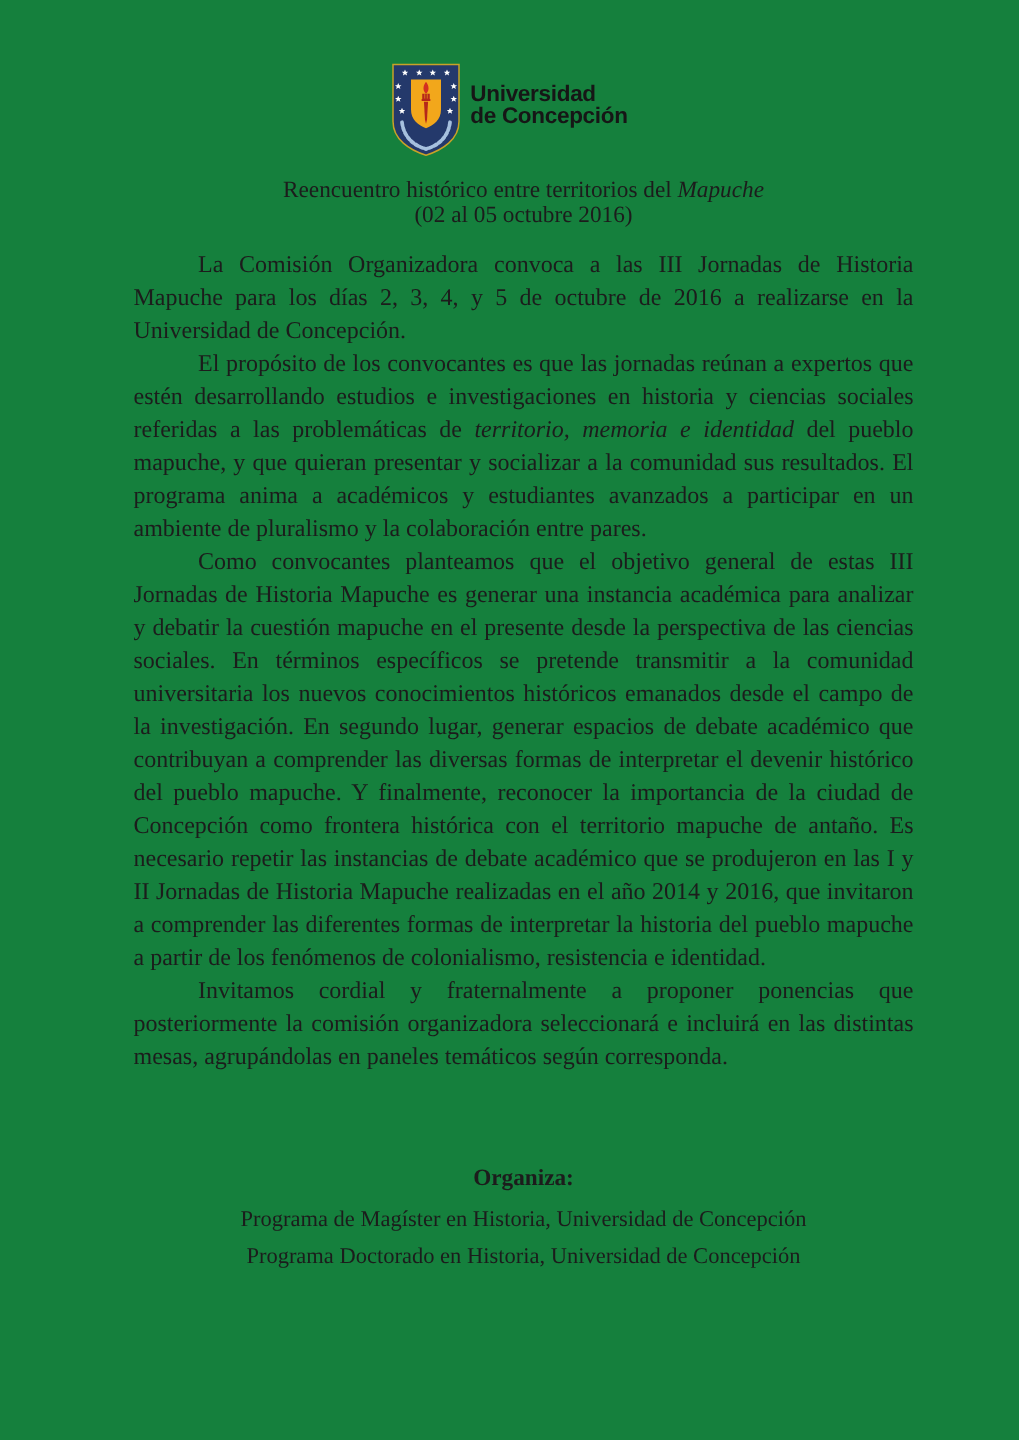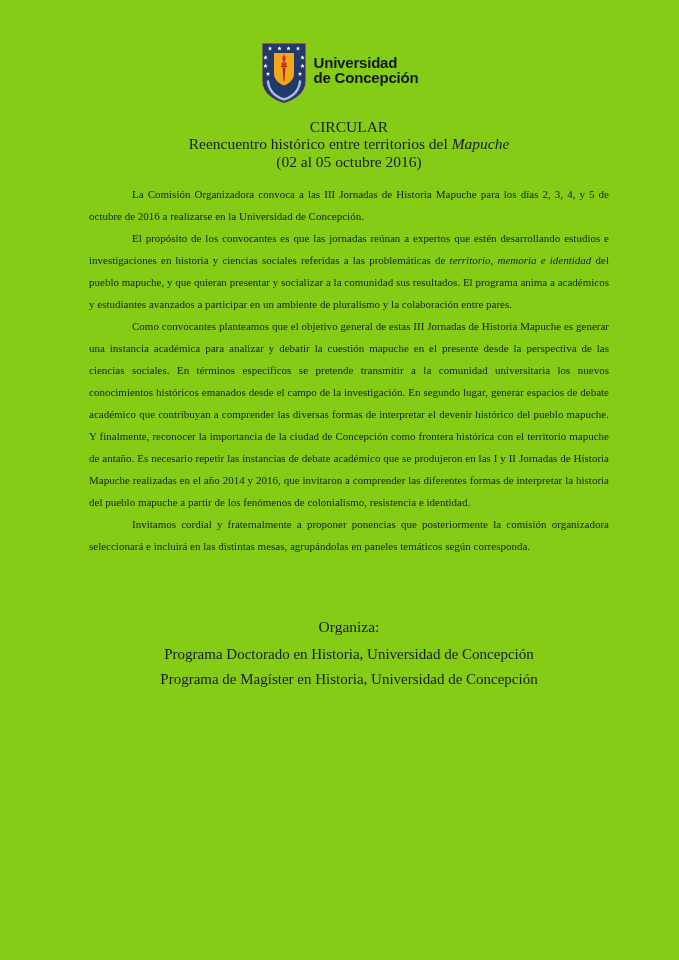--- a/index.html
+++ b/index.html
@@ -1,20 +1,20 @@
 <!DOCTYPE html>
 <html><head>
 <meta charset="utf-8">
 <style>
   html, body { margin: 0; padding: 0; background: #ffffff; }
   .page {
     position: relative;
     width: 679px;
     height: 960px;
-    background: #84cc16;
+    background: #15803d;
     color: #1c1c1c;
     font-family: "Liberation Serif", "DejaVu Serif", serif;
     overflow: hidden;
   }
   
   .logo-block {
     display: flex;
     justify-content: center;
     align-items: flex-start;
     padding-top: 42px;
@@ -39,31 +39,31 @@
     margin: 13px 70px 0 89px;
     text-align: center;
     font-size: 15.5px;
     line-height: 17.3px;
   }
   .it { font-style: italic; }
   
   .doc-body {
     margin: 13px 70px 0 89px;
     text-align: justify;
-    font-size: 11px;
+    font-size: 16px;
     line-height: 22px;
   }
   .doc-body p { margin: 0; text-indent: 43px; }
   
   .organiza {
     margin: 60px 70px 0 89px;
     text-align: center;
   }
   .organiza-heading {
-    font-weight: 400;
+    font-weight: 700;
     font-size: 15.5px;
     line-height: 20px;
   }
   .organiza-lines {
     margin-top: 5px;
     font-size: 15px;
     line-height: 25.3px;
   }
 </style>
 </head>
@@ -108,33 +108,32 @@
         <path class="laurel" d="M78,79 C76,97 64,110 46,114.5"></path>
       </g>
     </svg>
     <div class="logo-wordmark">
       <div>Universidad</div>
       <div>de Concepción</div>
     </div>
   </header>
 
   <section class="title-block">
-    <div>CIRCULAR</div>
     <div><span>Reencuentro histórico entre territorios del </span><span class="it">Mapuche</span></div>
     <div>(02 al 05 octubre 2016)</div>
   </section>
 
   <section class="doc-body">
     <p>La Comisión Organizadora convoca a las III Jornadas de Historia Mapuche para los días 2, 3, 4, y 5 de octubre de 2016 a realizarse en la Universidad de Concepción.</p>
     <p><span>El propósito de los convocantes es que las jornadas reúnan a expertos que estén desarrollando estudios e investigaciones en historia y ciencias sociales referidas a las problemáticas de </span><span class="it">territorio, memoria e identidad</span><span> del pueblo mapuche, y que quieran presentar y socializar a la comunidad sus resultados. El programa anima a académicos y estudiantes avanzados a participar en un ambiente de pluralismo y la colaboración entre pares.</span></p>
     <p>Como convocantes planteamos que el objetivo general de estas III Jornadas de Historia Mapuche es generar una instancia académica para analizar y debatir la cuestión mapuche en el presente desde la perspectiva de las ciencias sociales. En términos específicos se pretende transmitir a la comunidad universitaria los nuevos conocimientos históricos emanados desde el campo de la investigación. En segundo lugar, generar espacios de debate académico que contribuyan a comprender las diversas formas de interpretar el devenir histórico del pueblo mapuche. Y finalmente, reconocer la importancia de la ciudad de Concepción como frontera histórica con el territorio mapuche de antaño. Es necesario repetir las instancias de debate académico que se produjeron en las I y II Jornadas de Historia Mapuche realizadas en el año 2014 y 2016, que invitaron a comprender las diferentes formas de interpretar la historia del pueblo mapuche a partir de los fenómenos de colonialismo, resistencia e identidad.</p>
     <p>Invitamos cordial y fraternalmente a proponer ponencias que posteriormente la comisión organizadora seleccionará e incluirá en las distintas mesas, agrupándolas en paneles temáticos según corresponda.</p>
   </section>
 
   <section class="organiza">
     <div class="organiza-heading">Organiza:</div>
     <div class="organiza-lines">
+      <div>Programa de Magíster en Historia, Universidad de Concepción</div>
       <div>Programa Doctorado en Historia, Universidad de Concepción</div>
-      <div>Programa de Magíster en Historia, Universidad de Concepción</div>
     </div>
   </section>
 
 </div>
 
 </body></html>

